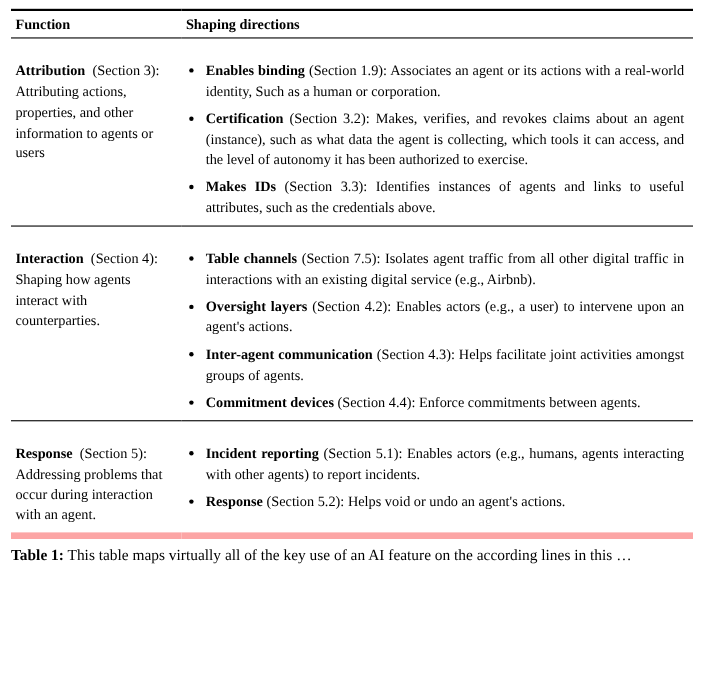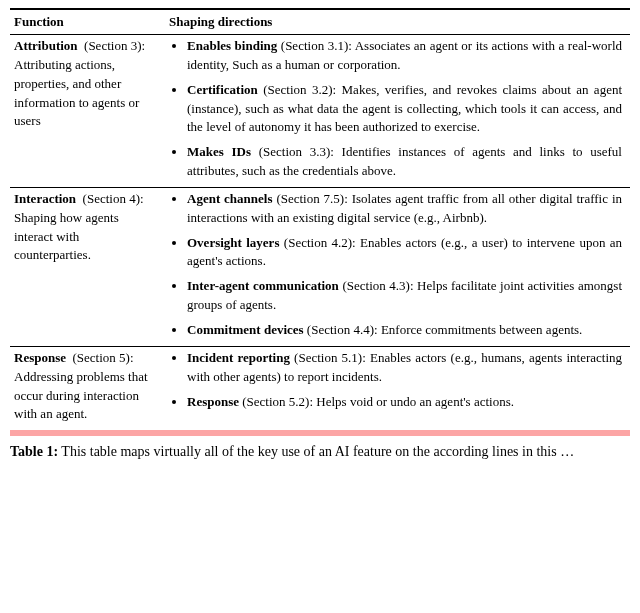--- a/index.html
+++ b/index.html
@@ -21,21 +21,21 @@
     thead tr th {
       border-bottom: 1px solid #000;
       padding: 4px 8px 4px 4px;
       text-align: left;
       font-weight: bold;
       font-size: 13px;
       vertical-align: bottom;
     }
     tbody tr td {
       border-top: 1px solid #000;
-      padding: 2px 8px 6px 4px;
+      padding: 20px 8px 6px 4px;
       vertical-align: top;
     }
     .col-function {
       width: 155px;
       min-width: 155px;
     }
     .col-research {
       width: auto;
     }
     .function-title {
@@ -86,31 +86,31 @@
     <tr>
       <th class="col-function">Function</th>
       <th class="col-research">Shaping directions</th>
     </tr>
   </thead>
   <tbody id="table-body">
   <tr>
         <td class="col-function"><span class="function-text"><span class="function-title">Attribution</span>&nbsp;&nbsp;<span class="section-ref">(Section 3)</span>: <span class="function-body">Attributing actions, properties, and other information to agents or users</span></span></td>
         <td class="col-research">
           <ul>
-            <li><span class="item-title">Enables binding</span> <span class="section-ref">(Section 3.1)</span>: <span>Associates an agent or its actions with a real-world identity, Such as a human or corporation.</span></li>
+            <li><span class="item-title">Enables binding</span> <span class="section-ref">(Section 1.9)</span>: <span>Associates an agent or its actions with a real-world identity, Such as a human or corporation.</span></li>
             <li><span class="item-title">Certification</span> <span class="section-ref">(Section 3.2)</span>: <span>Makes, verifies, and revokes claims about an agent (instance), such as what data the agent is collecting, which tools it can access, and the level of autonomy it has been authorized to exercise.</span></li>
             <li><span class="item-title">Makes IDs</span> <span class="section-ref">(Section 3.3)</span>: <span>Identifies instances of agents and links to useful attributes, such as the credentials above.</span></li>
           </ul>
         </td>
       </tr>
       <tr>
         <td class="col-function"><span class="function-text"><span class="function-title">Interaction</span>&nbsp;&nbsp;<span class="section-ref">(Section 4)</span>: <span class="function-body">Shaping how agents interact with counterparties.</span></span></td>
         <td class="col-research">
           <ul>
-            <li><span class="item-title">Agent channels</span> <span class="section-ref">(Section 7.5)</span>: <span>Isolates agent traffic from all other digital traffic in interactions with an existing digital service (e.g., Airbnb).</span></li>
+            <li><span class="item-title">Table channels</span> <span class="section-ref">(Section 7.5)</span>: <span>Isolates agent traffic from all other digital traffic in interactions with an existing digital service (e.g., Airbnb).</span></li>
             <li><span class="item-title">Oversight layers</span> <span class="section-ref">(Section 4.2)</span>: <span>Enables actors (e.g., a user) to intervene upon an agent's actions.</span></li>
             <li><span class="item-title">Inter-agent communication</span> <span class="section-ref">(Section 4.3)</span>: <span>Helps facilitate joint activities amongst groups of agents.</span></li>
             <li><span class="item-title">Commitment devices</span> <span class="section-ref">(Section 4.4)</span>: <span>Enforce commitments between agents.</span></li>
           </ul>
         </td>
       </tr>
       <tr>
         <td class="col-function"><span class="function-text"><span class="function-title">Response</span>&nbsp;&nbsp;<span class="section-ref">(Section 5)</span>: <span class="function-body">Addressing problems that occur during interaction with an agent.</span></span></td>
         <td class="col-research">
           <ul>

